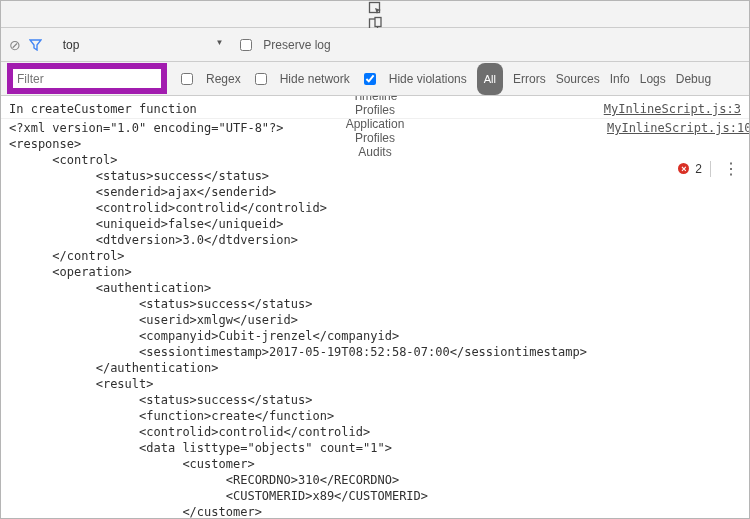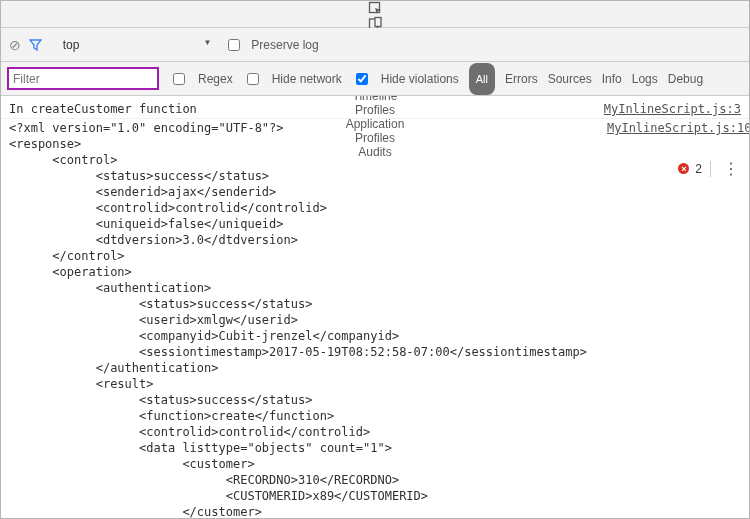--- a/index.html
+++ b/index.html
@@ -8,25 +8,25 @@
   .tabs .iconbtn { width:26px; display:flex; align-items:center; justify-content:center; height:100%;}
   .tabs .sep { width:1px; height:16px; background:#ccc; margin:0 2px;}
   .tab { padding:0 9px; height:100%; display:flex; align-items:center; color:#5a5a5a; cursor:default;}
   .tab.active { color:#333; border-bottom:2px solid #4285f4; background:#fff;}
   .tabs .right { margin-left:auto; display:flex; align-items:center; gap:6px; padding-right:6px;}
   .err-icon { width:11px; height:11px; border-radius:50%; background:#d93025; color:#fff; display:flex; align-items:center; justify-content:center; font-size:9px; font-weight:bold;}
   .dots { font-size:16px; color:#5a5a5a; padding:0 4px;}
   .bar2 { display:flex; align-items:center; gap:8px; padding:4px 8px; border-bottom:1px solid #ccc; height:25px; flex-shrink:0; background:#f3f3f3;}
   .bar2 .forbid { color:#888; font-size:14px;}
   .bar2 .funnel { color:#4285f4;}
-  .ctx { display:flex; align-items:flex-start; gap:4px; border:1px solid transparent; padding:1px 4px;}
+  .ctx { display:flex; align-items:flex-start; gap:16px; border:1px solid transparent; padding:1px 4px;}
   .tri { font-size:8px; color:#555; margin-left:120px;}
   .chk { width:12px; height:12px;}
   .bar3 { display:flex; align-items:center; gap:10px; padding:4px 6px; border-bottom:1px solid #ccc; height:25px; flex-shrink:0; background:#f3f3f3;}
-  .filter { width:140px; height:17px; border:2px solid #a21caf; padding:1px 4px; font-size:12px; font-family:inherit;}
+  .filter { width:140px; height:17px; border:6px solid #a21caf; padding:1px 4px; font-size:12px; font-family:inherit;}
   .lbl { color:#5a5a5a;}
   .pill { background:#6e6e6e; color:#fff; border-radius:8px; padding:10px 7px; font-size:11px;}
   .console { flex:1; overflow:auto; padding:4px 0 4px 0; font-family:Consolas,Menlo,monospace; font-size:12px; line-height:16px;}
   .row { display:flex; border-bottom:1px solid #f0f0f0; padding:1px 8px;}
   .row .msg { flex:1; white-space:pre; color:#303030;}
   .row .src { color:#545454; text-decoration:underline; margin-left:auto; padding-left:20px; white-space:nowrap;}
   svg { display:block;}
 </style>
 </head>
 <body>

